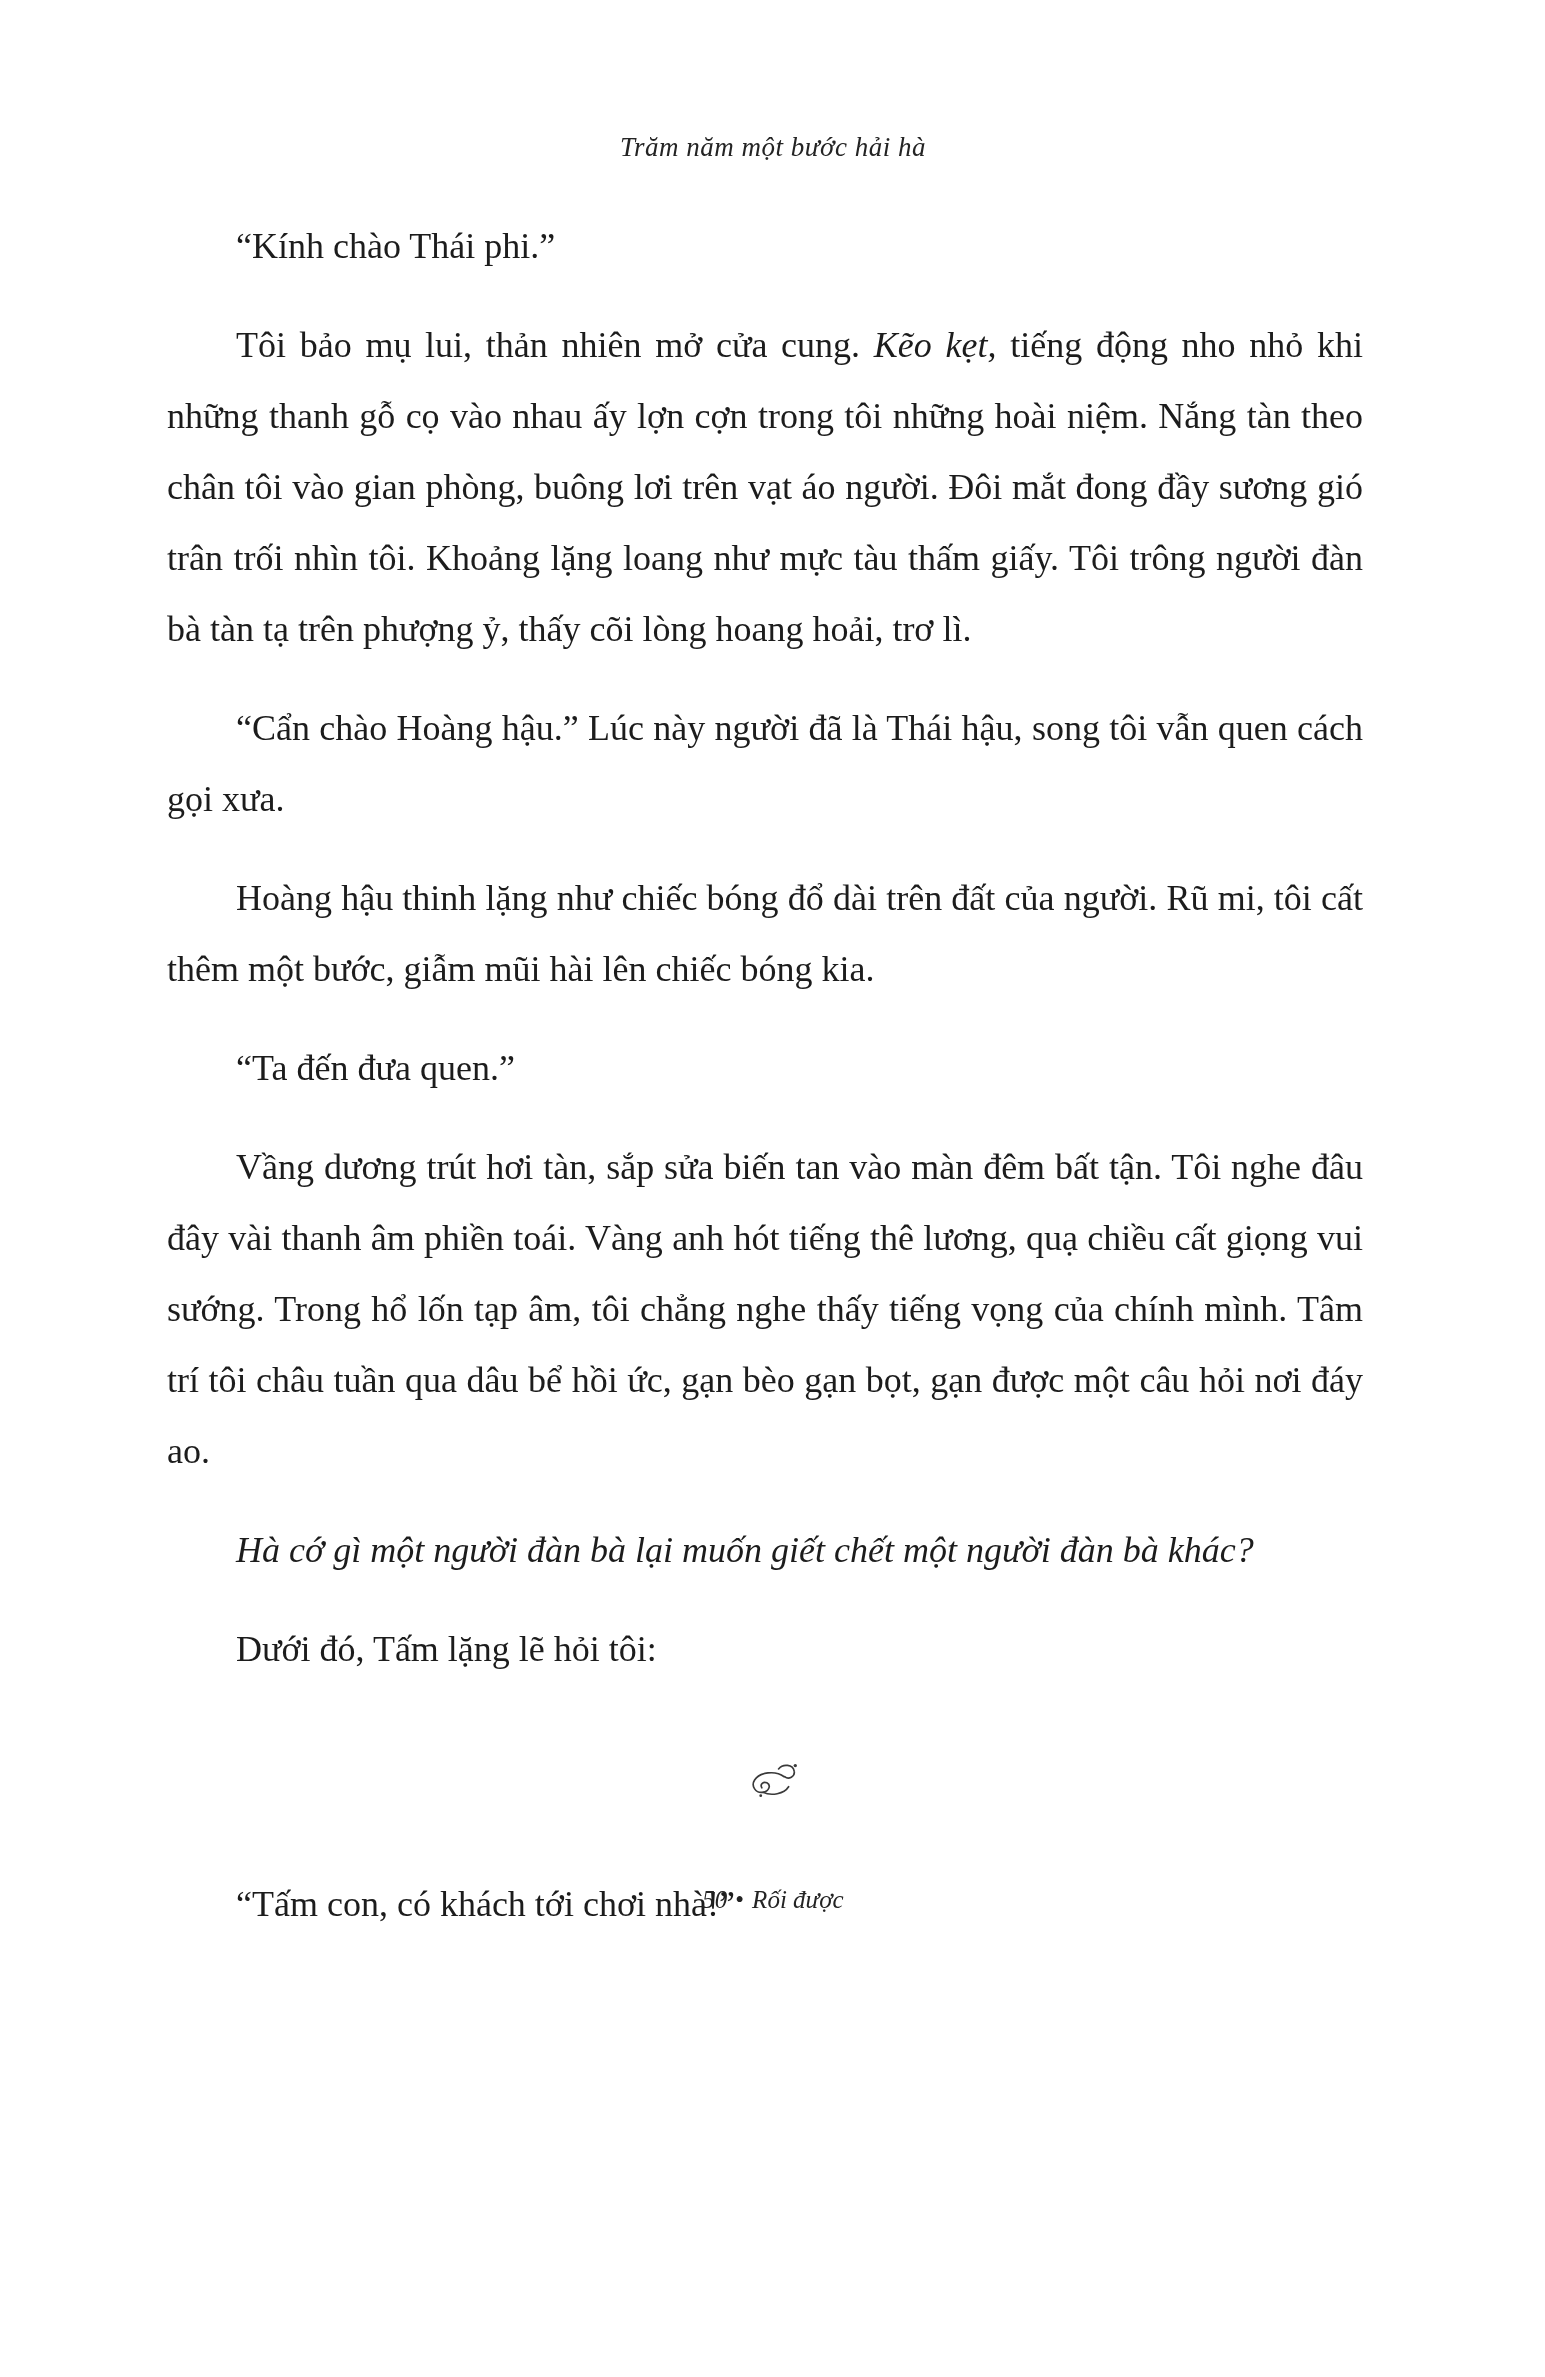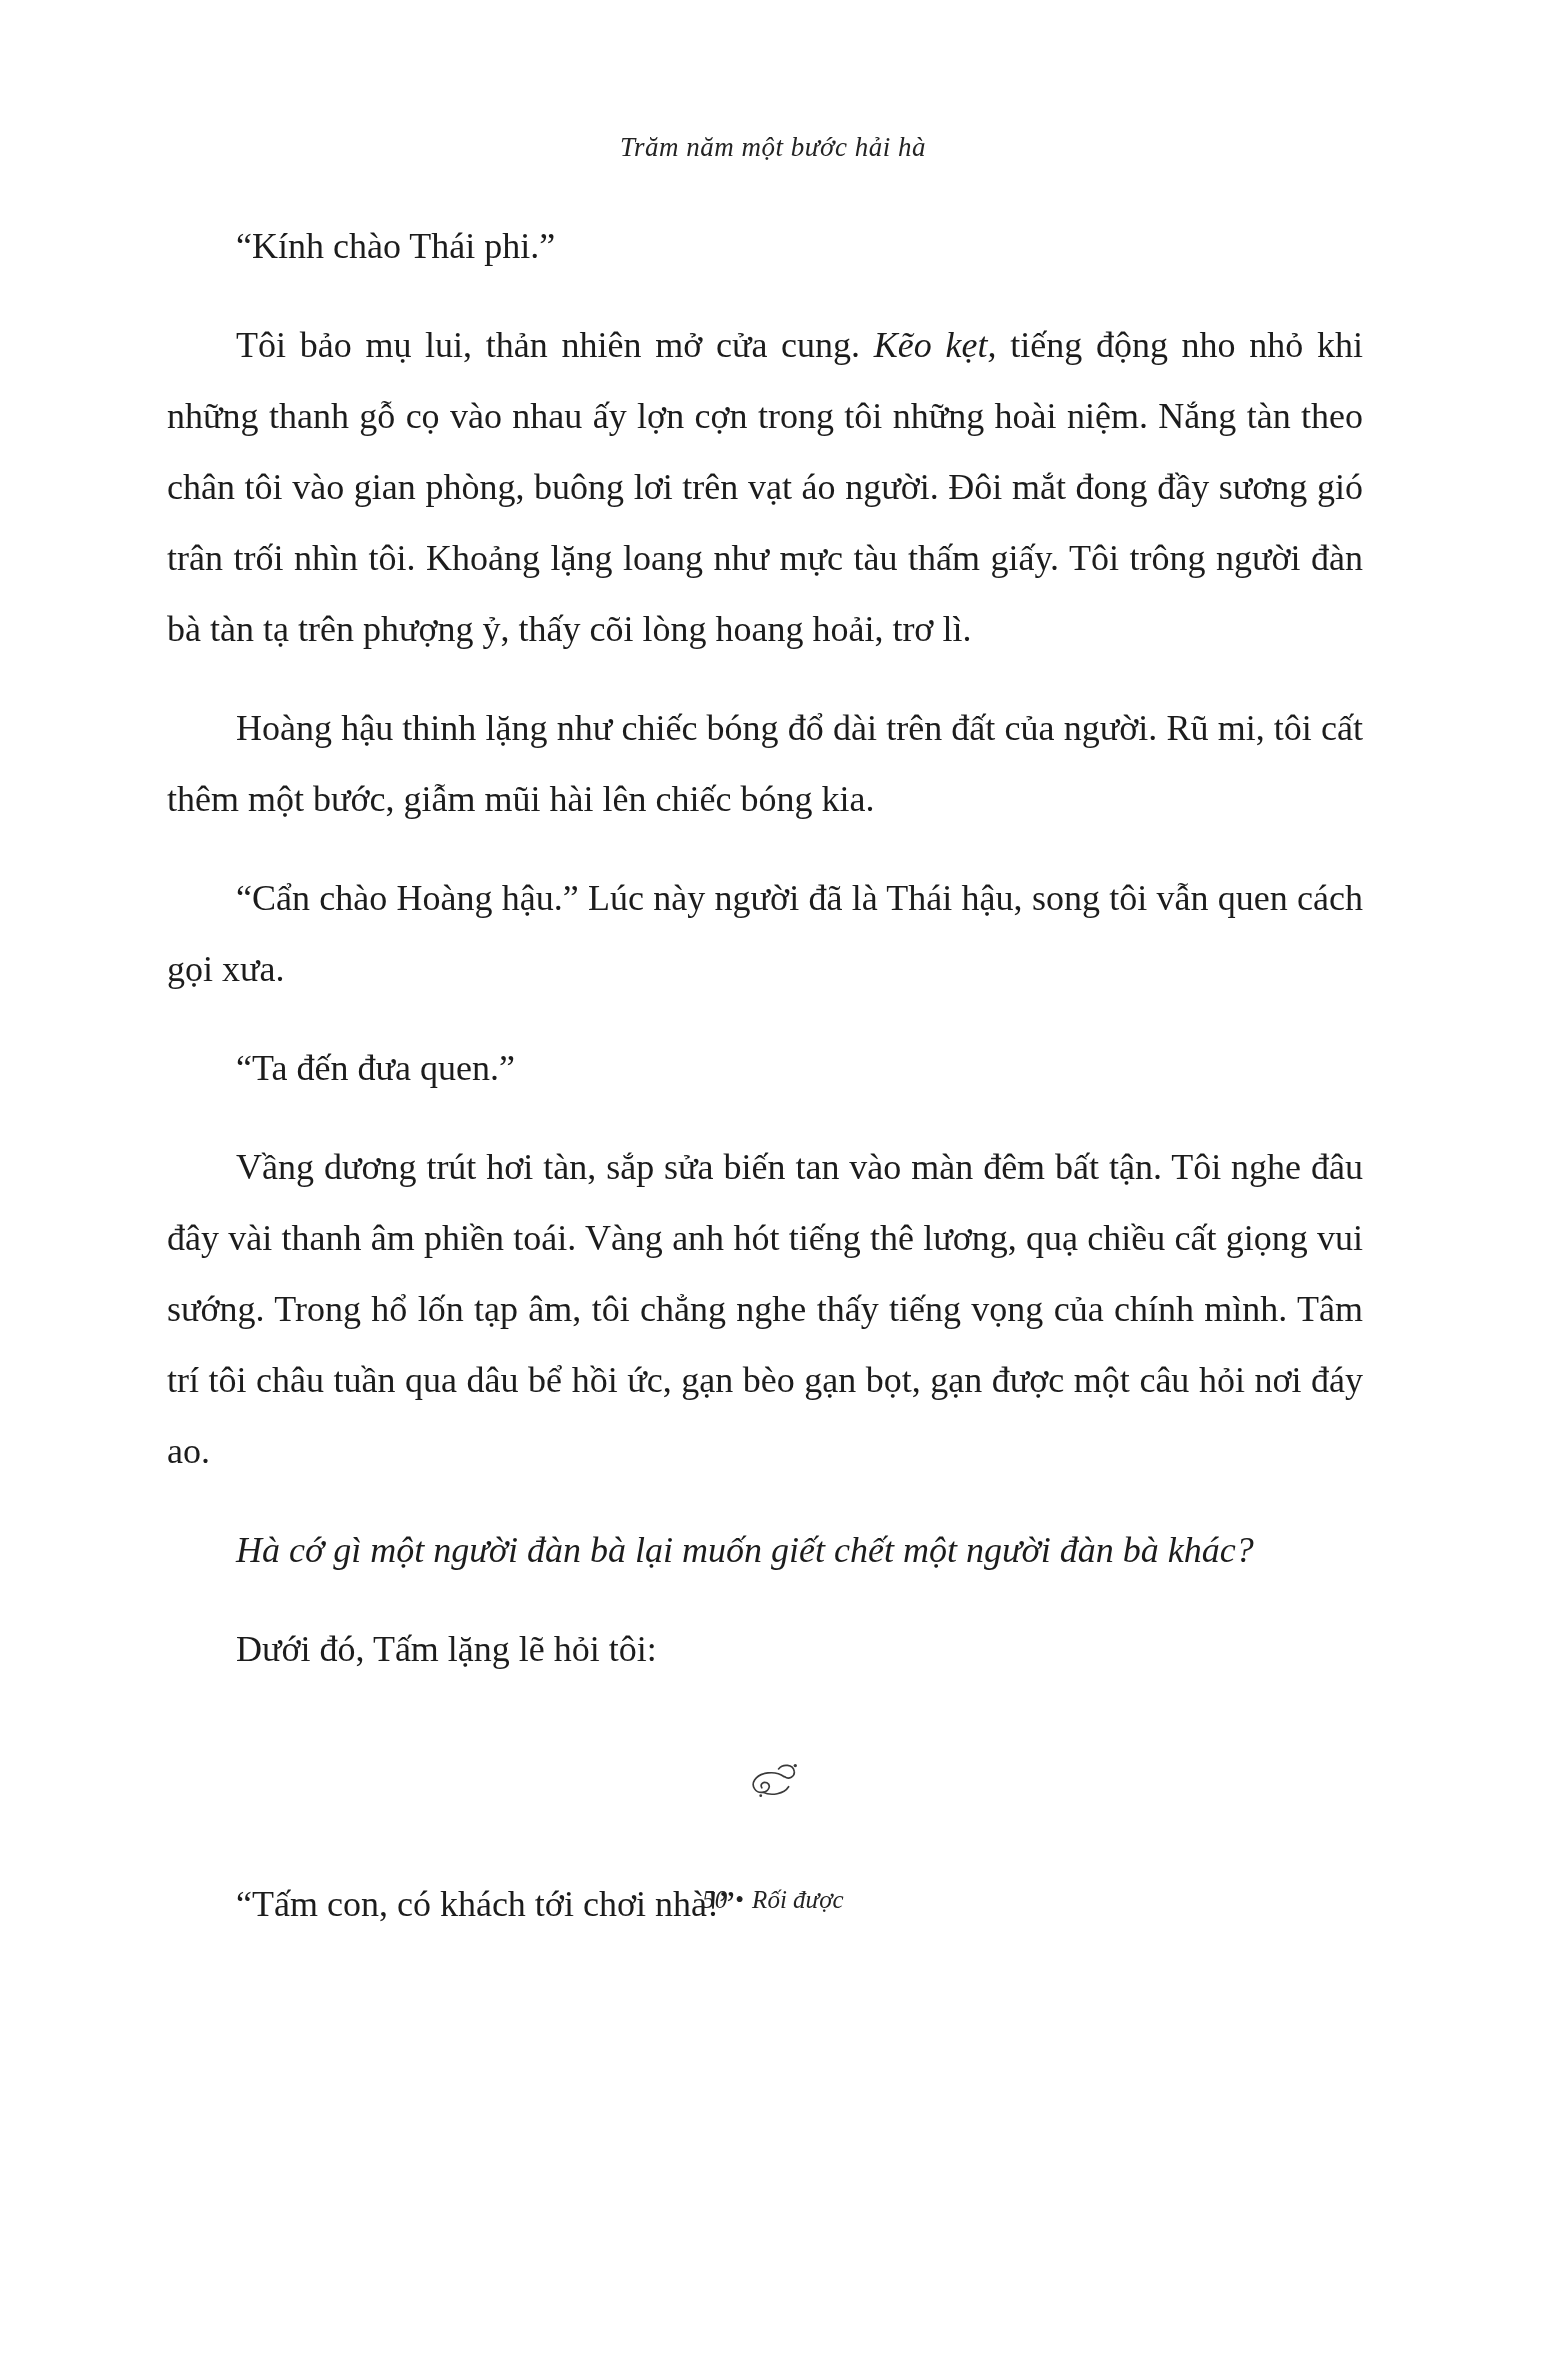--- a/index.html
+++ b/index.html
@@ -69,22 +69,22 @@
 
 <div class="page">
 
   <div class="running-head">Trăm năm một bước hải hà</div>
 
   <div class="content">
 
     <div>
         <p class="para"><span>“Kính chào Thái phi.”</span></p>
         <p class="para"><span>Tôi bảo mụ lui, thản nhiên mở cửa cung. </span><span class="italic">Kẽo kẹt,</span><span> tiếng động nho nhỏ khi những thanh gỗ cọ vào nhau ấy lợn cợn trong tôi những hoài niệm. Nắng tàn theo chân tôi vào gian phòng, buông lơi trên vạt áo người. Đôi mắt đong đầy sương gió trân trối nhìn tôi. Khoảng lặng loang như mực tàu thấm giấy. Tôi trông người đàn bà tàn tạ trên phượng ỷ, thấy cõi lòng hoang hoải, trơ lì.</span></p>
+        <p class="para"><span>“Cẩn chào Hoàng hậu.” Lúc này người đã là Thái hậu, song tôi vẫn quen cách gọi xưa.</span></p>
         <p class="para"><span>Hoàng hậu thinh lặng như chiếc bóng đổ dài trên đất của người. Rũ mi, tôi cất thêm một bước, giẫm mũi hài lên chiếc bóng kia.</span></p>
-        <p class="para"><span>“Cẩn chào Hoàng hậu.” Lúc này người đã là Thái hậu, song tôi vẫn quen cách gọi xưa.</span></p>
         <p class="para"><span>“Ta đến đưa quen.”</span></p>
         <p class="para"><span>Vầng dương trút hơi tàn, sắp sửa biến tan vào màn đêm bất tận. Tôi nghe đâu đây vài thanh âm phiền toái. Vàng anh hót tiếng thê lương, quạ chiều cất giọng vui sướng. Trong hổ lốn tạp âm, tôi chẳng nghe thấy tiếng vọng của chính mình. Tâm trí tôi châu tuần qua dâu bể hồi ức, gạn bèo gạn bọt, gạn được một câu hỏi nơi đáy ao.</span></p>
         <p class="para italic"><span>Hà cớ gì một người đàn bà lại muốn giết chết một người đàn bà khác?</span></p>
         <p class="para"><span>Dưới đó, Tấm lặng lẽ hỏi tôi:</span></p>
       </div>
 
     <div class="ornament">
       <svg width="56" height="39" viewBox="0 0 100 70" aria-hidden="true">
         <g fill="none" stroke="#3a3a3a" stroke-width="3" stroke-linecap="round">
           <path d="M60 16 c8 -10 26 -8 28 4 c2 10 -10 16 -17 10"></path>

